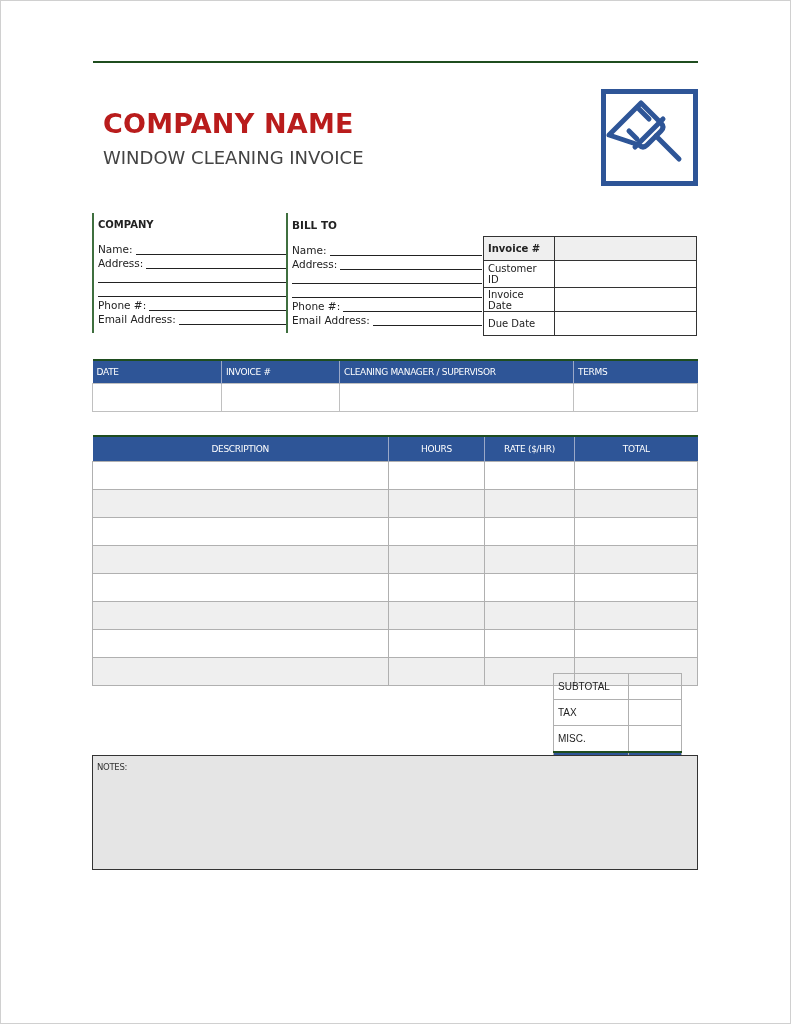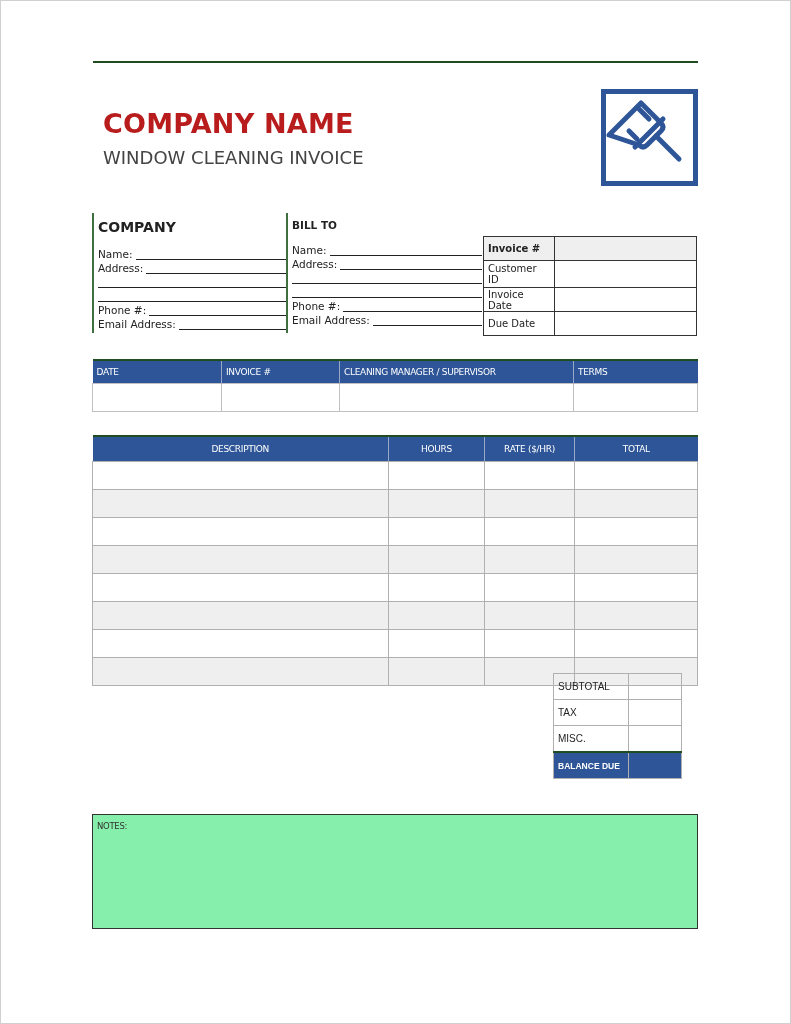--- a/index.html
+++ b/index.html
@@ -31,21 +31,21 @@
     position: absolute; left: 601px; top: 89px; width: 97px; height: 97px;
   }
   .address-block {
     position: absolute; top: 213px; width: 190px; height: 120px;
     border-left: 2px solid #3f6f3f;
     padding-left: 4px;
     font-size: 10.5px; color: #222;
     font-family: "DejaVu Sans", sans-serif;
   }
   .address-block .block-heading {
-    font-weight: bold; font-size: 14px; margin-top: 6px; margin-bottom: 11px;
+    font-weight: bold; font-size: 10px; margin-top: 6px; margin-bottom: 11px;
   }
   .address-block .field-line {
     display: flex; align-items: flex-end; height: 14px; white-space: nowrap;
   }
   .address-block .field-line .fill {
     flex: 1; border-bottom: 1px solid #222; margin-left: 3px; height: 10px;
   }
   .address-block .blank-line {
     height: 14px; border-bottom: 1px solid #222; margin-right: 0; box-sizing: border-box;
   }
@@ -101,22 +101,22 @@
   .totals-table td {
     border: 1px solid #b0b0b0; height: 25px; padding: 0 4px;
   }
   .totals-table td.label { width: 66px; }
   .totals-table tr.balance td {
     background: #2e5597; color: #fff; font-weight: bold; font-size: 8.5px;
     border-top: 2px solid #1f4d1f;
   }
 
   .notes-box {
-    position: absolute; left: 92px; top: 814px; width: 604px; height: 113px;
-    border: 1px solid #333; background: #86efac;
+    position: absolute; left: 92px; top: 755px; width: 604px; height: 113px;
+    border: 1px solid #333; background: #e5e5e5;
   }
   .notes-label {
     position: absolute; left: 4px; top: 6px; font-size: 8.5px; color: #333;
     font-family: "DejaVu Sans", sans-serif; letter-spacing: -0.3px;
   }
 </style>
 </head>
 <body>
 
 <div class="page-frame"></div>

